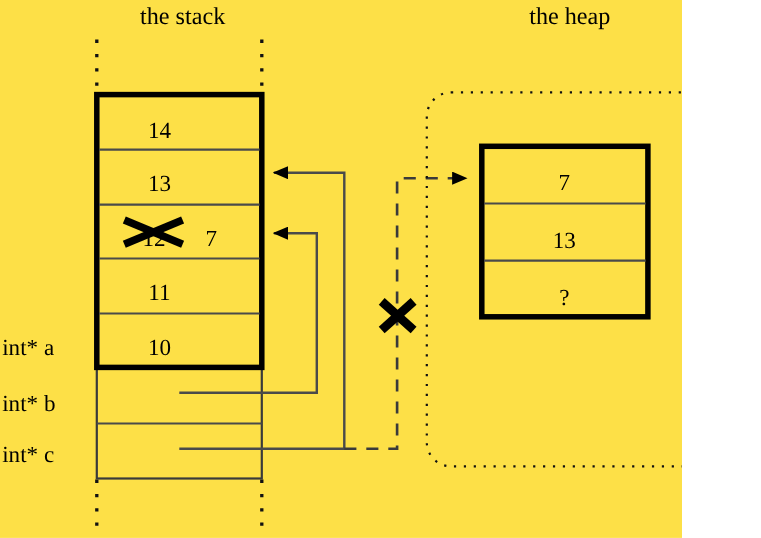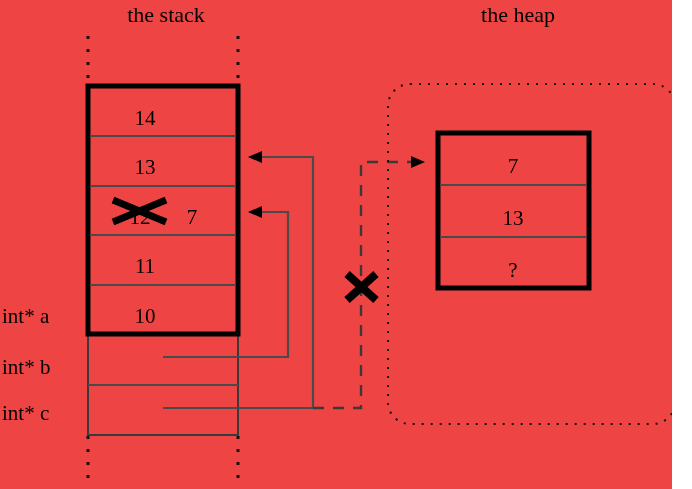--- a/index.html
+++ b/index.html
@@ -2,25 +2,26 @@
 <html><head>
 <meta charset="utf-8">
 <style>
   html, body {
     margin: 0;
     padding: 0;
     background: #ffffff;
   }
   #diagram-root {
     position: relative;
-    width: 672px;
+    width: 592px;
     height: 489px;
-    background: #ef4444;
+    background: #fde047;
     font-family: "Liberation Serif", "DejaVu Serif", serif;
     overflow: hidden;
+    padding-left: 28px;
   }
   svg#canvas {
     position: absolute;
     top: 0;
     left: 0;
     width: 692px;
     height: 489px;
     display: block;
   }
   text {

